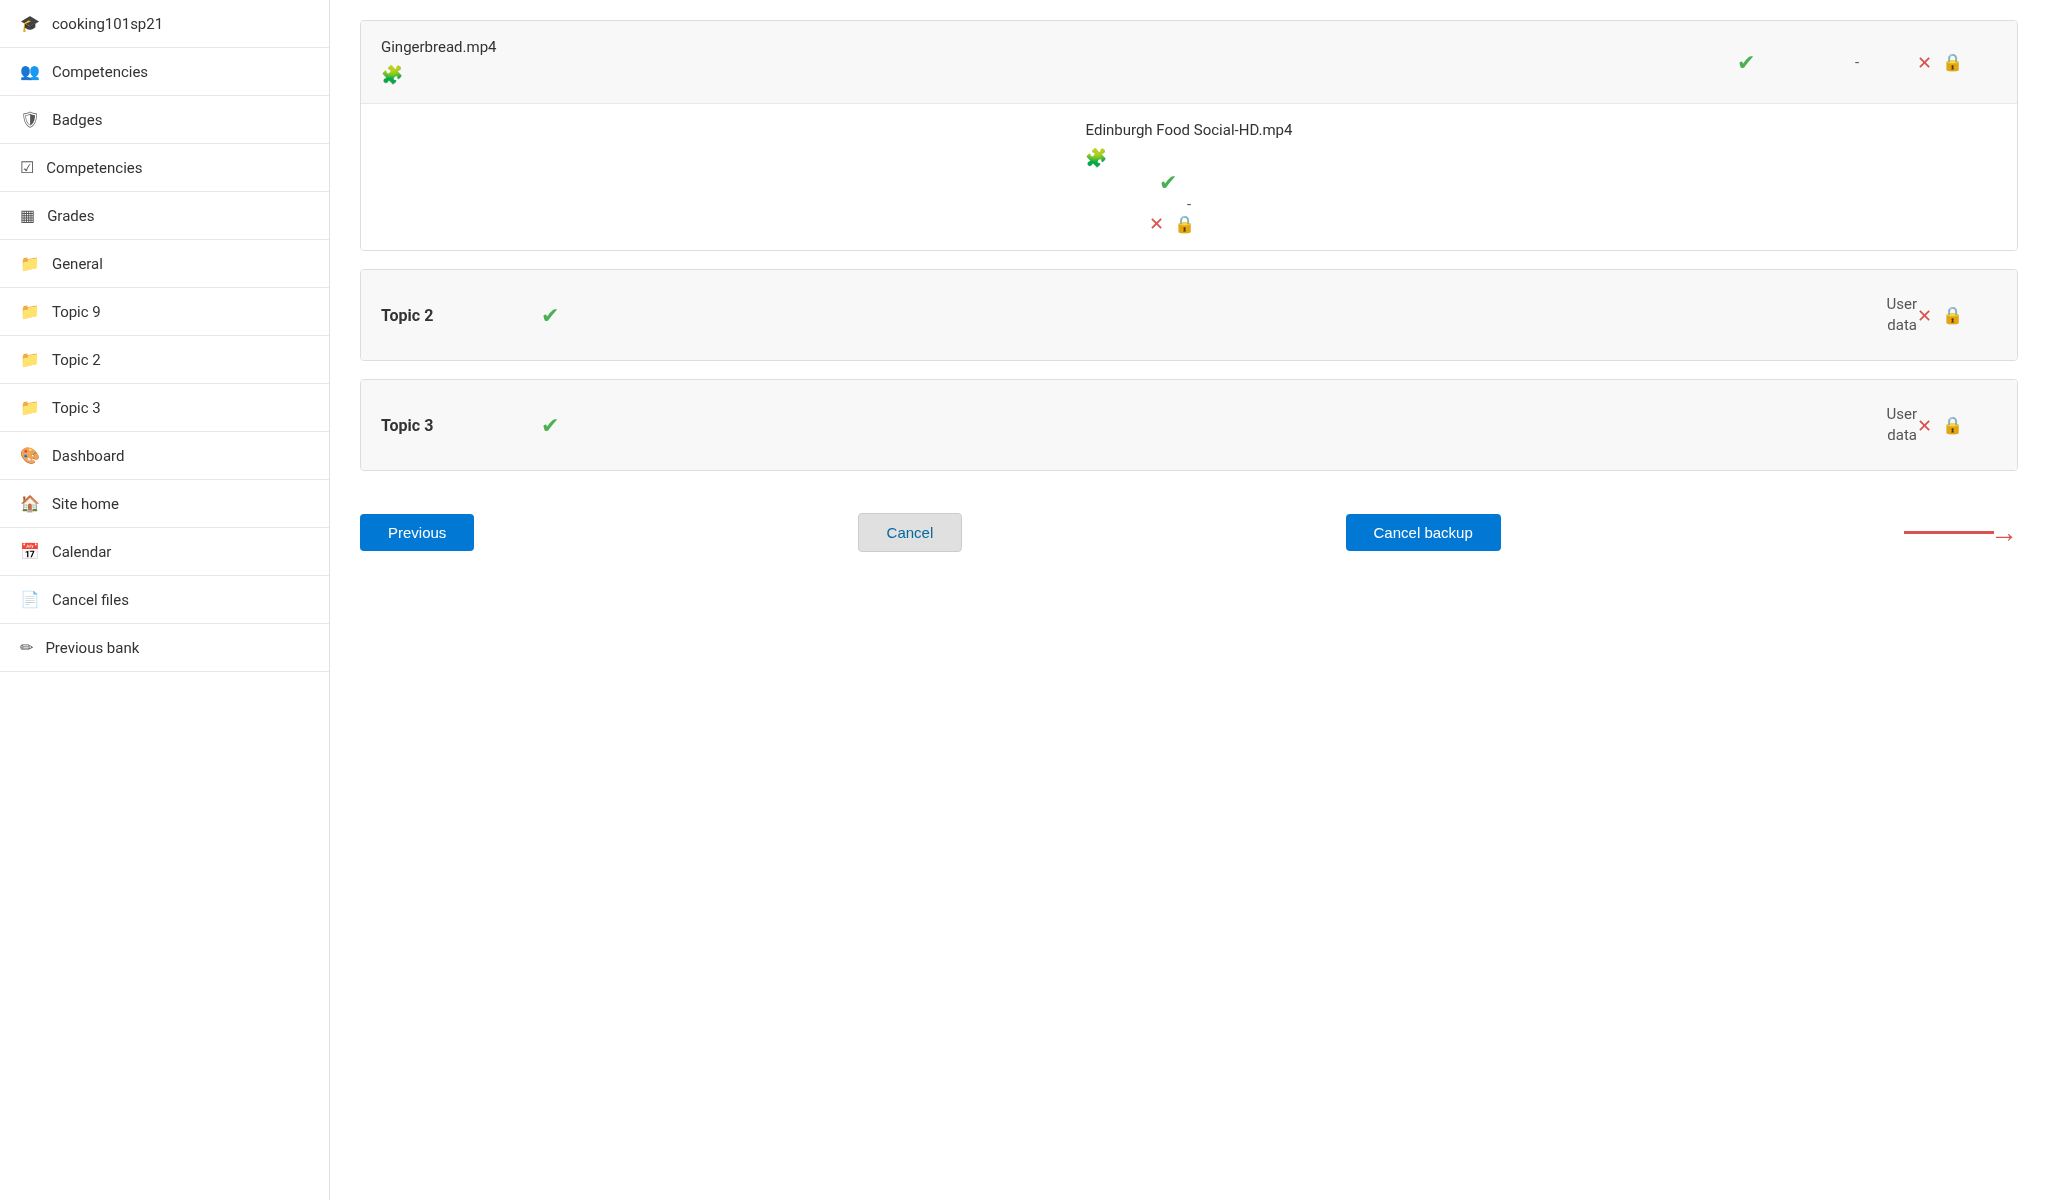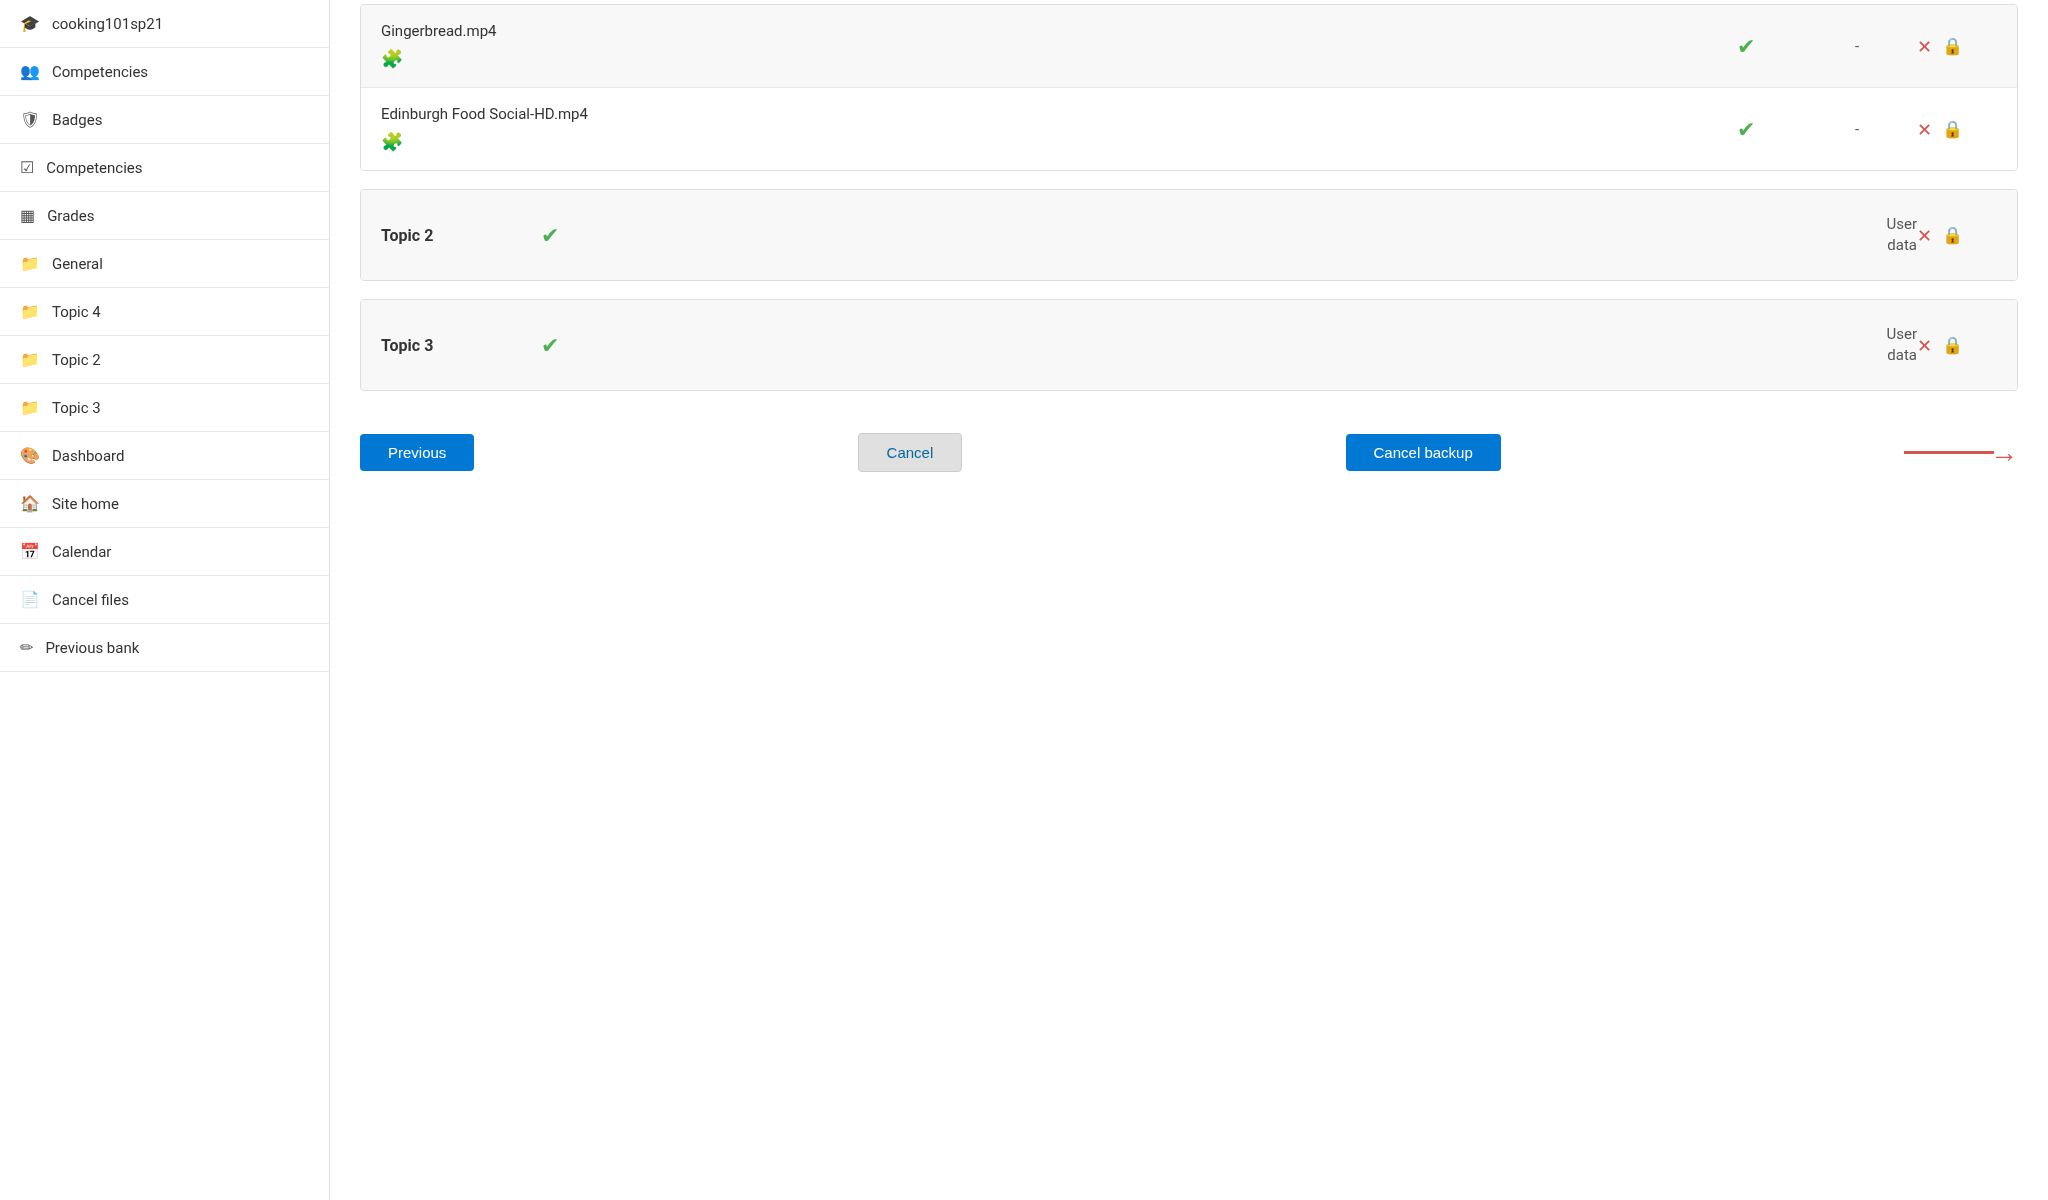--- a/index.html
+++ b/index.html
@@ -23,41 +23,41 @@
       color: #333;
       font-size: 15px;
       gap: 12px;
     }
     .sidebar-icon { font-size: 16px; color: #555; flex-shrink: 0; }
 
     
     .main-content {
       flex: 1;
       overflow-y: auto;
-      padding: 4px 30px;
+      padding: 20px 30px;
       background: #fff;
     }
 
     
     .content-section {
       border: 1px solid #ddd;
       border-radius: 4px;
       margin-bottom: 18px;
       overflow: hidden;
     }
     .content-row {
       display: flex;
       align-items: center;
       padding: 16px 20px;
       background: #f8f8f8;
       border-bottom: 1px solid #e8e8e8;
       min-height: 60px;
     }
     .content-row:last-child { border-bottom: none; }
-    .content-row.white-bg { background: #fff; }
+    .content-row.white-bg { background: #fff; flex-direction: column; }
 
     .row-name {
       flex: 1;
       font-size: 15px;
       color: #333;
       font-weight: normal;
       line-height: 1.4;
     }
     .row-name .puzzle-icon { display: inline-block; font-size: 18px; margin-top: 4px; color: #8bc34a; }
 
@@ -190,21 +190,21 @@
   <div class="sidebar-item">
     <span class="sidebar-icon">▦</span>
     <span>Grades</span>
   </div>
   <div class="sidebar-item">
     <span class="sidebar-icon">📁</span>
     <span>General</span>
   </div>
   <div class="sidebar-item">
     <span class="sidebar-icon">📁</span>
-    <span>Topic 4</span>
+    <span>Topic 9</span>
   </div>
   <div class="sidebar-item">
     <span class="sidebar-icon">📁</span>
     <span>Topic 2</span>
   </div>
   <div class="sidebar-item">
     <span class="sidebar-icon">📁</span>
     <span>Topic 3</span>
   </div>
   <div class="sidebar-item">

